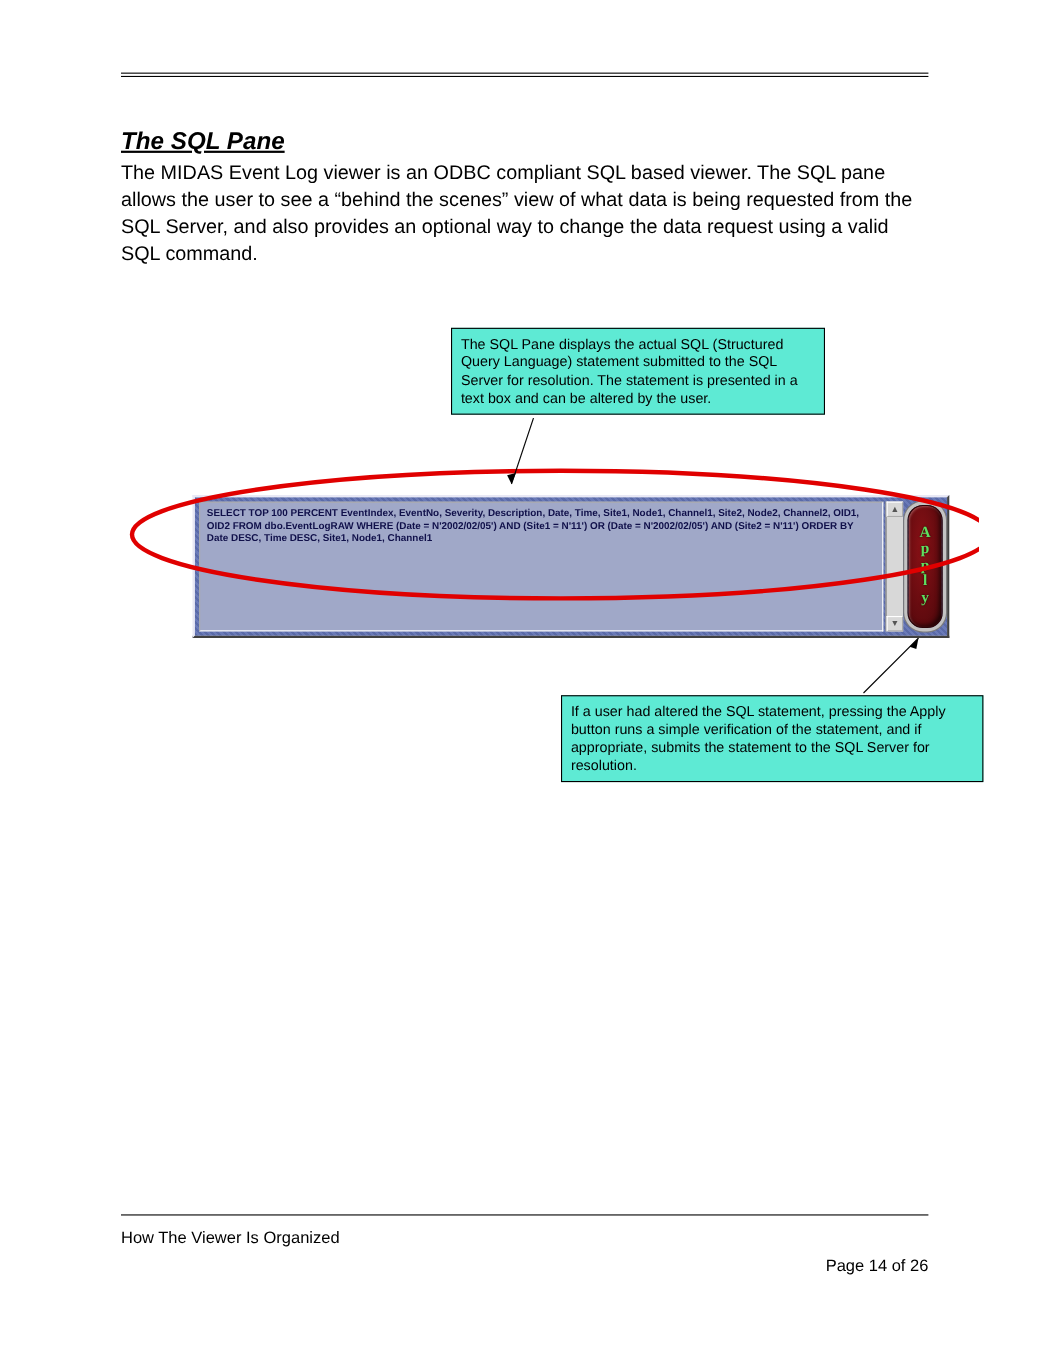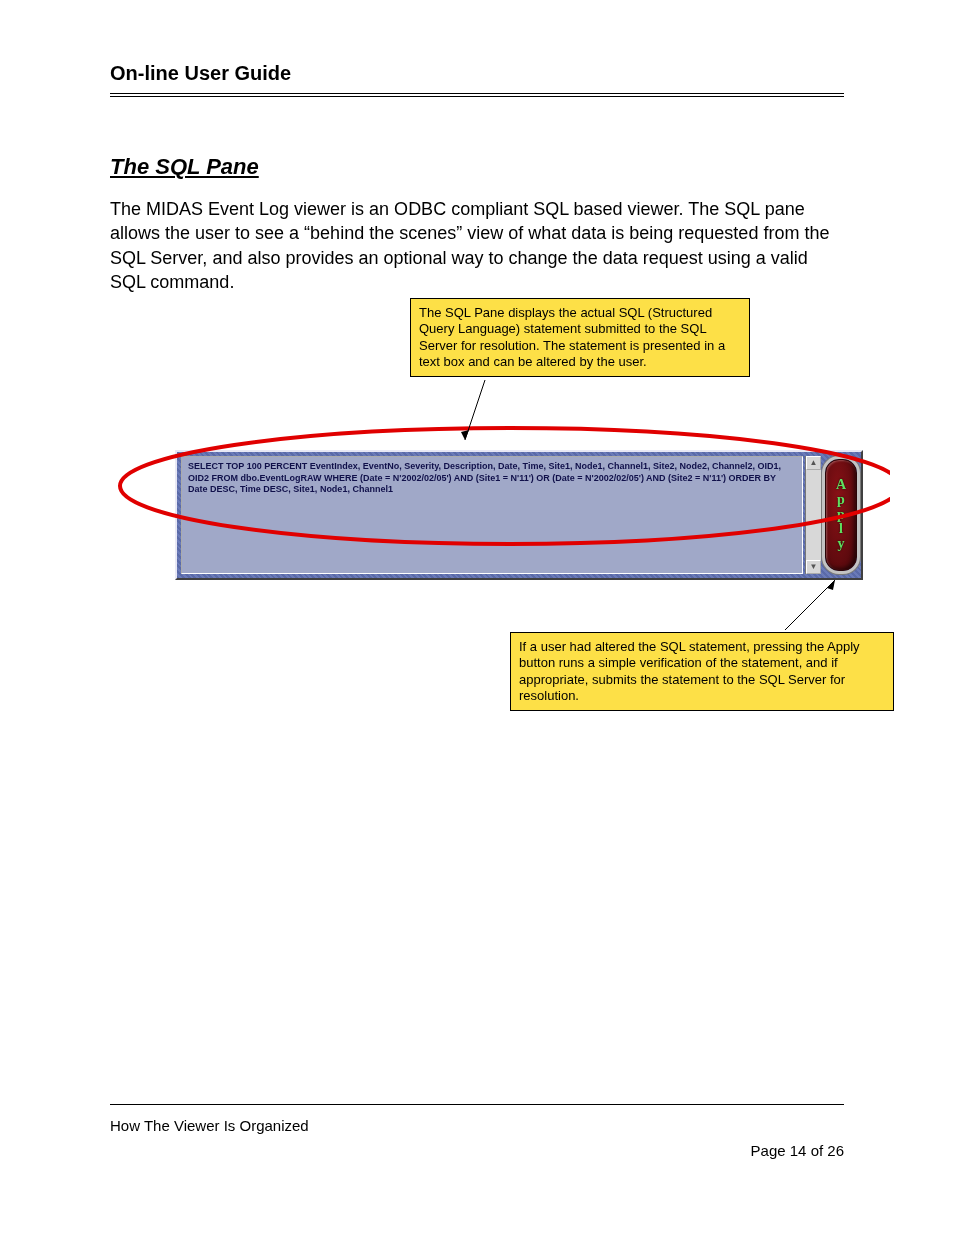--- a/index.html
+++ b/index.html
@@ -23,37 +23,37 @@
     font-size: 20px;
     line-height: 1.35;
   }
   .header-rule {
     margin-top: 6px;
     border: none;
     border-top: 4px double #000;
     height: 4px;
   }
   .section-title {
-    margin-top: 57px;
+    margin-top: 45px;
     font-family: Arial, Helvetica, sans-serif;
     font-weight: bold;
     font-style: italic;
     font-size: 22px;
     text-decoration: underline;
   }
   .body-text {
     font-family: Arial, Helvetica, sans-serif;
     font-size: 18px;
     line-height: 1.35;
-    margin-top: 17px;
+    margin-top: 4px;
   }
   .callout {
     position: absolute;
     border: 1px solid #000;
-    background: #fde047;
+    background: #5eead4;
     padding: 6px 8px;
     font-size: 13px;
     line-height: 1.25;
     z-index: 10;
   }
   .callout-top { left: 410px; top: 298px; width: 340px; }
   .callout-bottom { left: 510px; top: 632px; width: 384px; }
 
   .figure-wrap {
     position: absolute;
@@ -168,21 +168,20 @@
     bottom:76px;
     font-size:15px;
   }
 </style>
 </head>
 <body>
 
 <div class="page">
 
   <div class="header">
-    <div>On-line User Guide</div>
   </div>
   <hr class="header-rule">
 
   <div class="section-title">The SQL Pane</div>
   <div class="body-text">The MIDAS Event Log viewer is an ODBC compliant SQL based viewer.  The SQL pane allows the user to see a “behind the scenes” view of what data is being requested from the SQL Server, and also provides an optional way to change the data request using a valid SQL command.</div>
 
 </div>
 
 <div class="callout callout-top">The SQL Pane displays the actual SQL (Structured Query Language) statement submitted to the SQL Server for resolution.  The statement is presented in a text box and can be altered by the user.</div>
 

